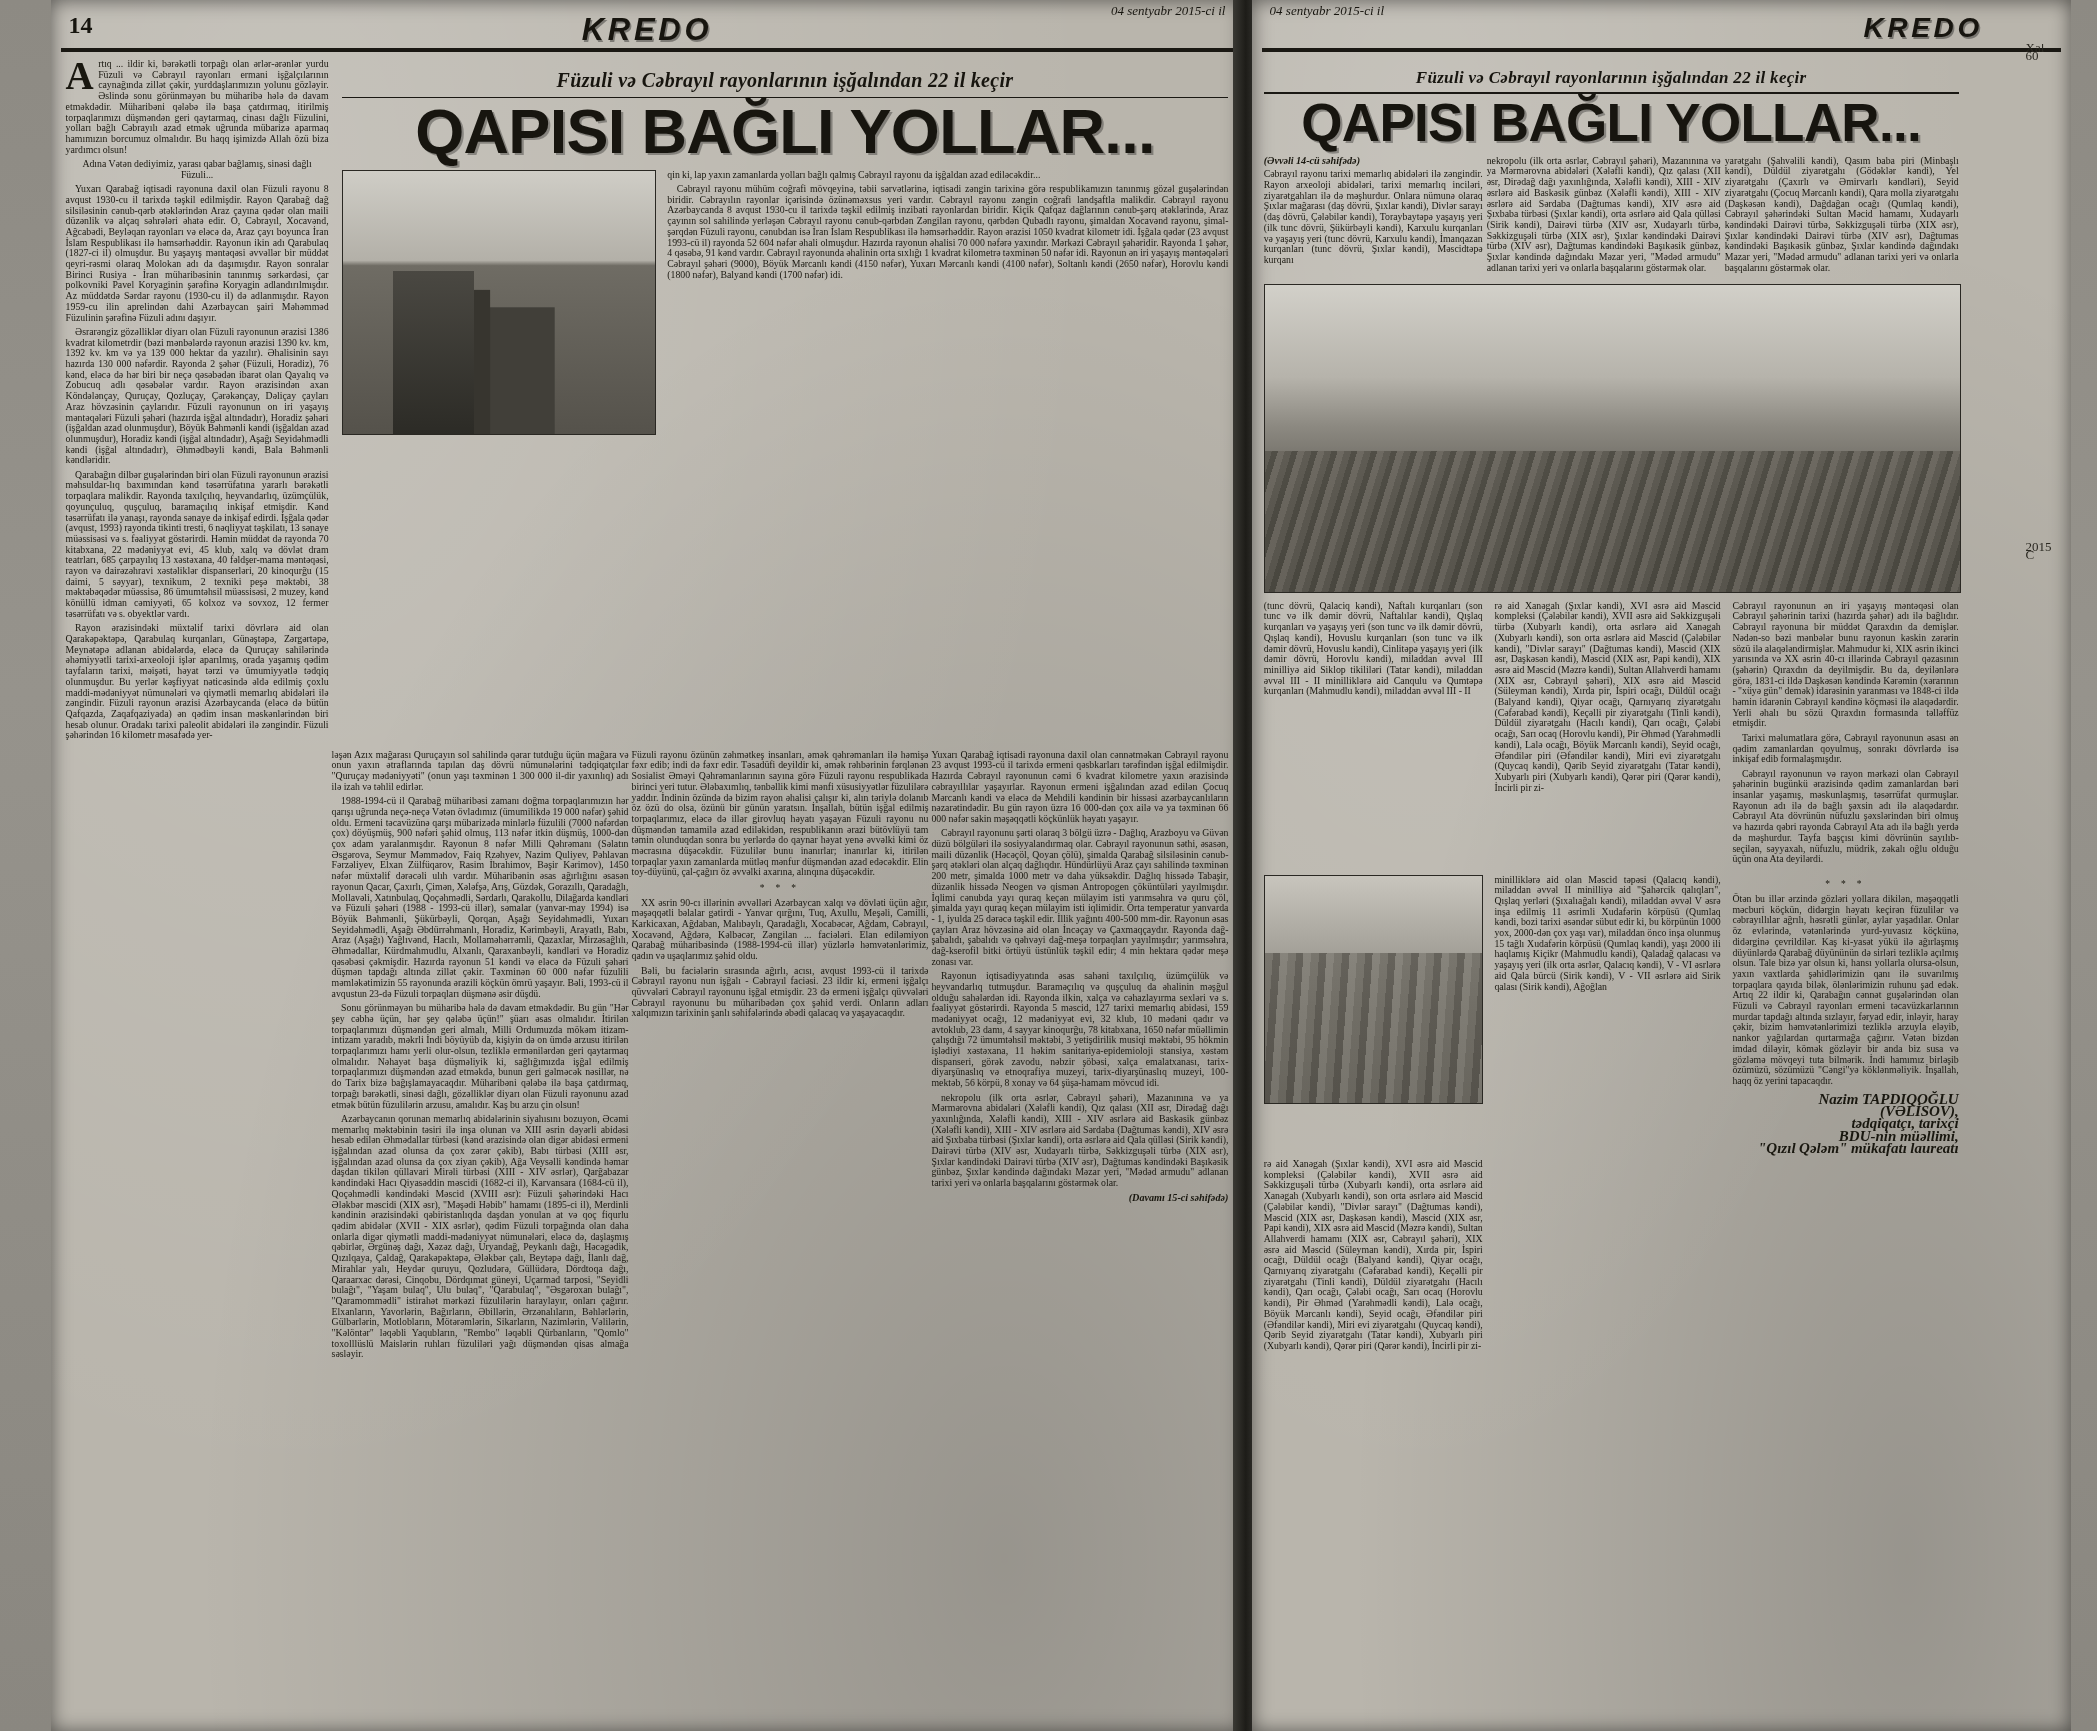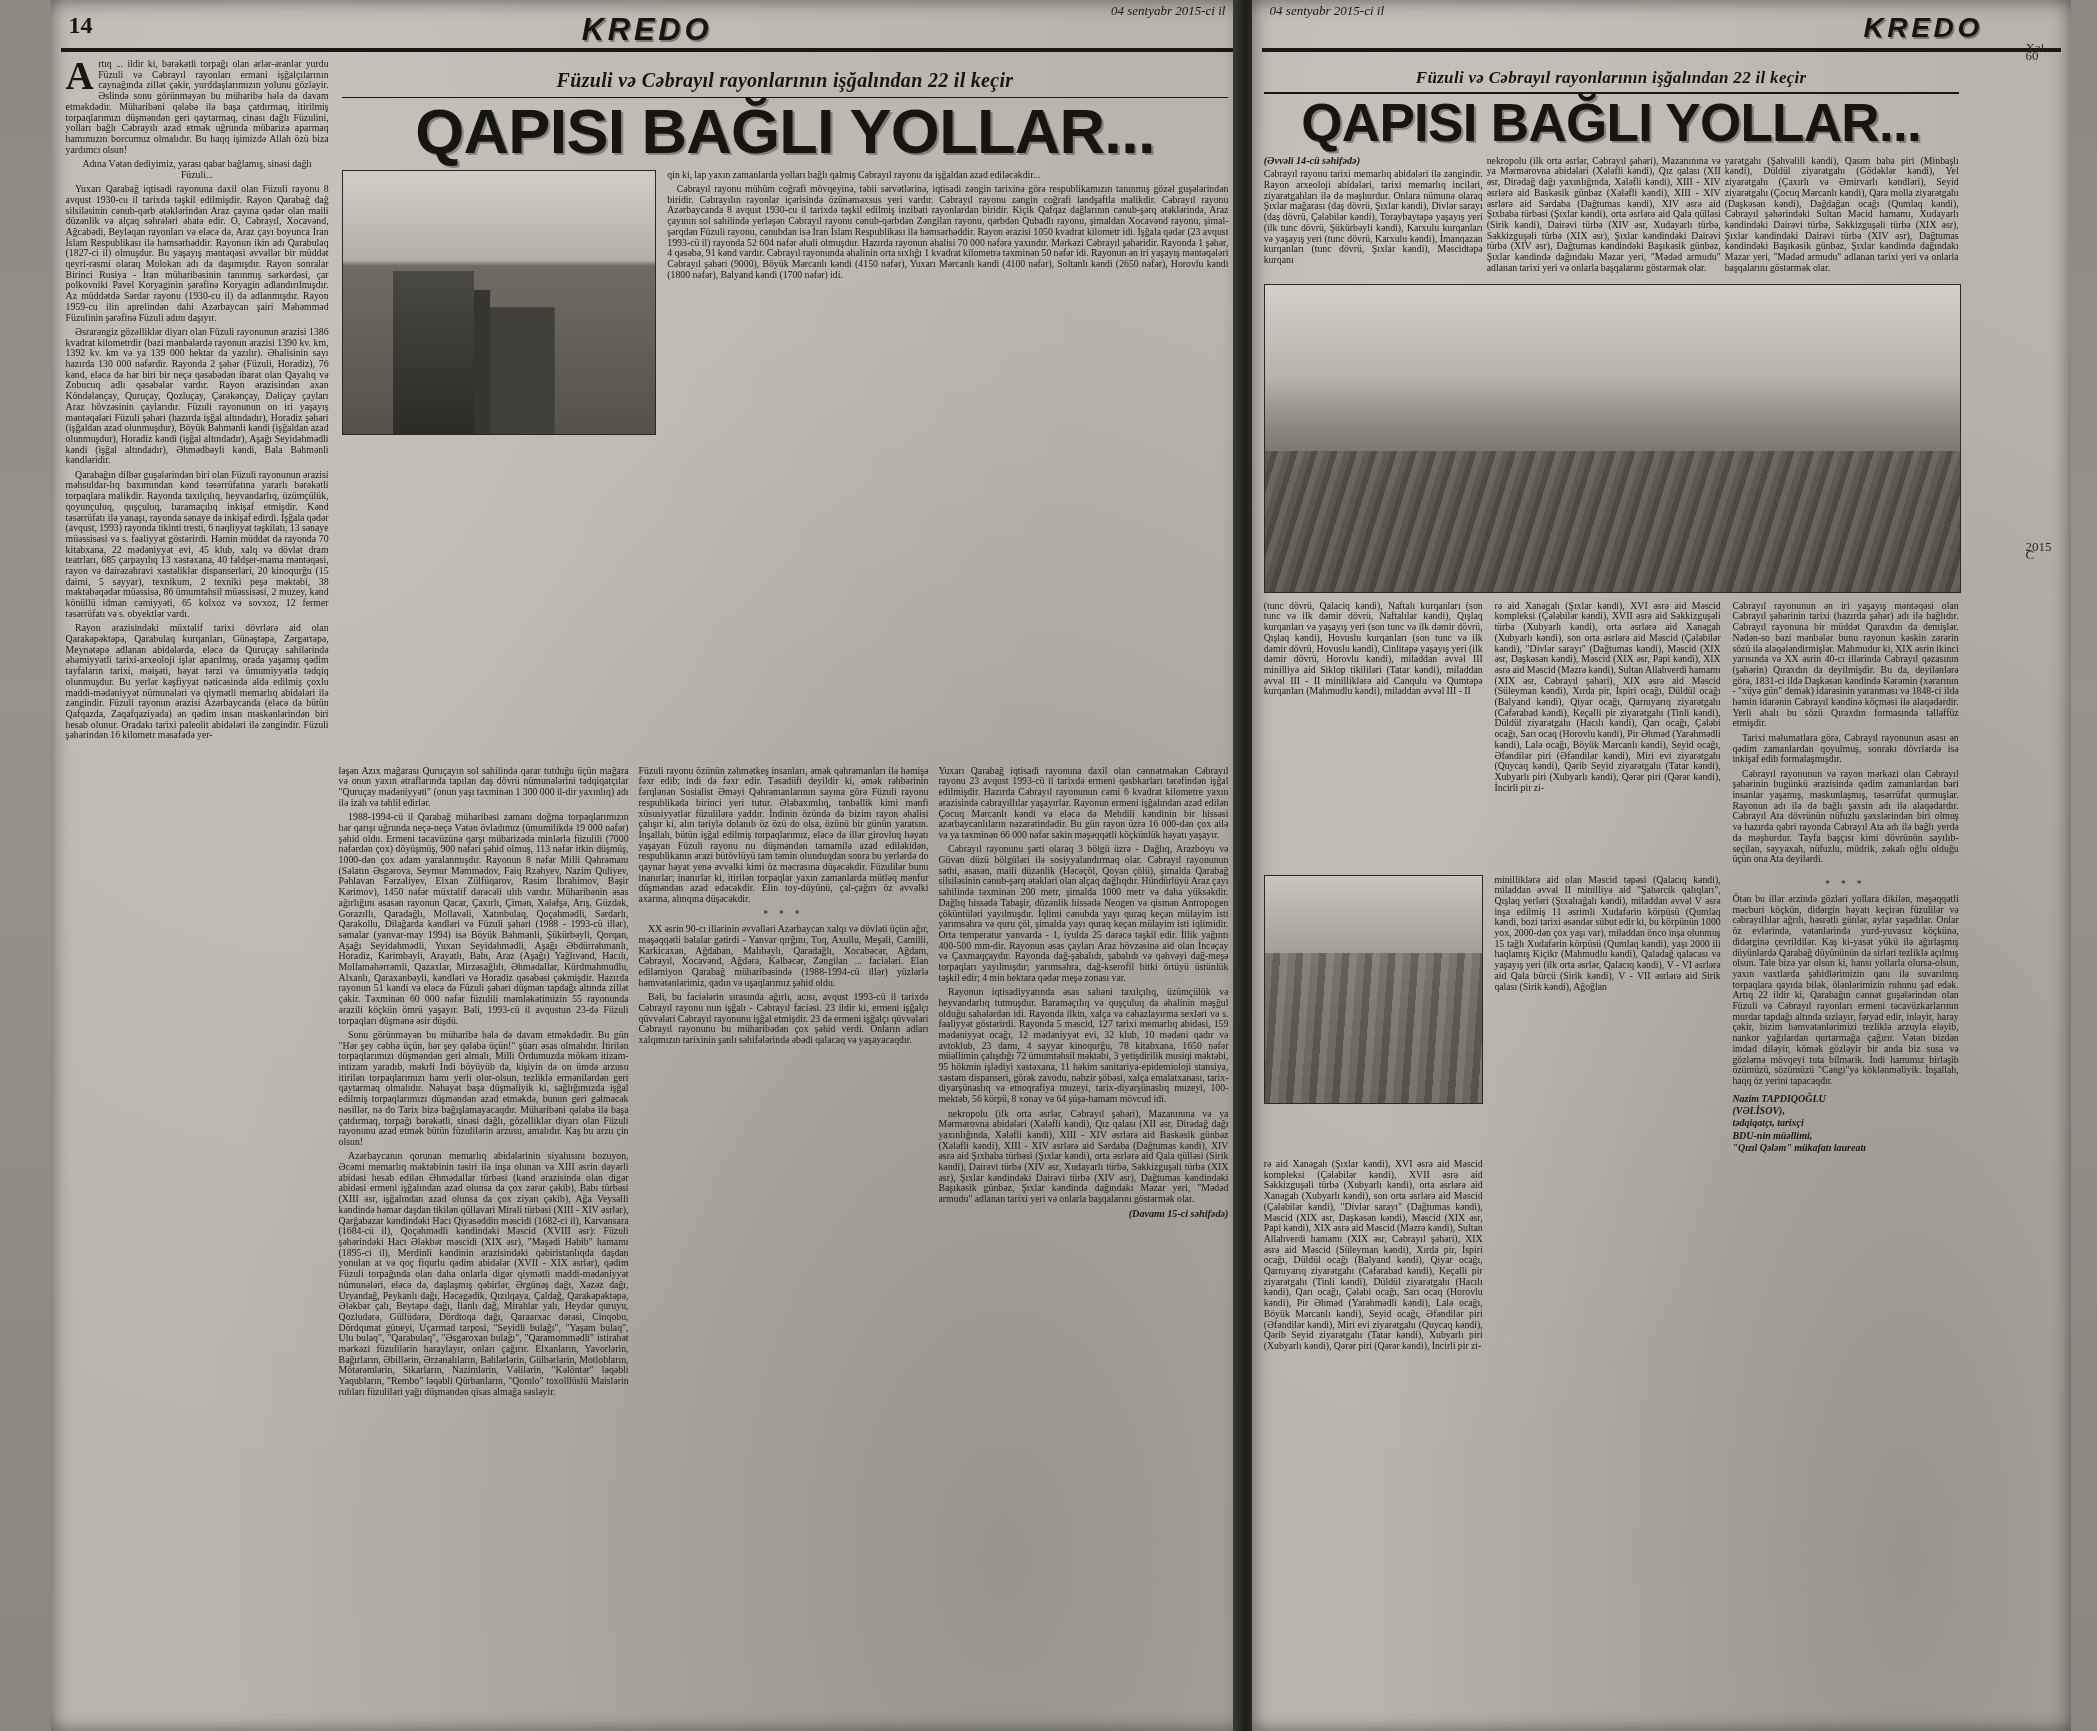--- a/index.html
+++ b/index.html
@@ -59,21 +59,21 @@
   }
   .body-col p{margin:0 0 3.7px;text-indent:9.5px;}
   .body-col p.noind{text-indent:0;}
   .center{text-align:center;}
   .stars{text-align:center;letter-spacing:4.4px;margin:4.4px 0;font-size:9.5px;}
   .dropcap::first-letter{
     float:left;font-size:39px;line-height:32px;font-weight:bold;
     padding:1.5px 4.4px 0 0;font-family:"Liberation Serif",serif;
   }
   .cont{font-style:italic;font-weight:bold;text-align:right;font-size:10.2px;margin-top:4.4px;}
-  .sig{font-style:italic;font-size:10px;line-height:12.4px;margin-top:5.9px;font-weight:bold;}
+  .sig{text-align:right;font-style:italic;font-size:15px;line-height:12.4px;margin-top:5.9px;font-weight:bold;}
   .sub-note{font-style:italic;font-weight:bold;font-size:10.2px;margin-bottom:2.9px;}
 
   
   .photo{
     position:relative;overflow:hidden;border:0.7px solid #2a2823;
     background:#6d6a63;
   }
   .ph1{
     background:
       linear-gradient(180deg,#cfcdc6 0%,#b3b0a8 34%,#6f6c64 36%,#55524b 100%);
@@ -147,21 +147,21 @@
               <div class="photo ph1" style="height:263px;"></div>
             </div>
             <div class="col body-col" style="flex:1;">
               <p class="noind">qin ki, lap yaxın zamanlarda yolları bağlı qalmış Cəbrayıl rayonu da işğaldan azad ediləcəkdir...</p>
               <p>Cəbrayıl rayonu mühüm coğrafi mövqeyinə, təbii sərvətlərinə, iqtisadi zəngin tarixinə görə respublikamızın tanınmış gözəl guşələrindən biridir. Cəbrayılın rayonlar içərisində özünəməxsus yeri vardır. Cəbrayıl rayonu zəngin coğrafi landşaftla malikdir. Cəbrayıl rayonu Azərbaycanda 8 avqust 1930-cu il tarixdə təşkil edilmiş inzibati rayonlardan biridir. Kiçik Qafqaz dağlarının cənub-şərq ətəklərində, Araz çayının sol sahilində yerləşən Cəbrayıl rayonu cənub-qərbdən Zəngilan rayonu, qərbdən Qubadlı rayonu, şimaldan Xocavənd rayonu, şimal-şərqdən Füzuli rayonu, cənubdan isə İran İslam Respublikası ilə həmsərhəddir. Rayon ərazisi 1050 kvadrat kilometr idi. İşğala qədər (23 avqust 1993-cü il) rayonda 52 604 nəfər əhali olmuşdur. Hazırda rayonun əhalisi 70 000 nəfərə yaxındır. Mərkəzi Cəbrayıl şəhəridir. Rayonda 1 şəhər, 4 qəsəbə, 91 kənd vardır. Cəbrayıl rayonunda əhalinin orta sıxlığı 1 kvadrat kilometrə təxminən 50 nəfər idi. Rayonun ən iri yaşayış məntəqələri Cəbrayıl şəhəri (9000), Böyük Mərcanlı kəndi (4150 nəfər), Yuxarı Mərcanlı kəndi (4100 nəfər), Soltanlı kəndi (2650 nəfər), Horovlu kəndi (1800 nəfər), Balyand kəndi (1700 nəfər) idi.</p>
             </div>
           </div>
         </div>
       </div>
 
-      <div class="cols" style="gap:10px;margin-top:21px;">
+      <div class="cols" style="gap:3px;margin-top:5px;">
         <div class="col body-col" style="flex:0 0 263px;">
           <p class="noind"></p>
         </div>
         <div class="col body-col">
           <p class="noind">ləşən Azıx mağarası Quruçayın sol sahilində qərar tutduğu üçün mağara və onun yaxın ətraflarında tapılan daş dövrü nümunələrini tədqiqatçılar "Quruçay mədəniyyəti" (onun yaşı təxminən 1 300 000 il-dir yaxınlıq) adı ilə izah və təhlil edirlər.</p>
           <p>1988-1994-cü il Qarabağ müharibəsi zamanı doğma torpaqlarımızın hər qarışı uğrunda neçə-neçə Vətən övladımız (ümumilikdə 19 000 nəfər) şəhid oldu. Ermeni təcavüzünə qarşı mübarizədə minlərlə füzulili (7000 nəfərdən çox) döyüşmüş, 900 nəfəri şəhid olmuş, 113 nəfər itkin düşmüş, 1000-dən çox adam yaralanmışdır. Rayonun 8 nəfər Milli Qəhrəmanı (Səlatın Əsgərova, Seymur Məmmədov, Faiq Rzəhyev, Nazim Quliyev, Pəhlavan Fərzəliyev, Elxan Zülfüqarov, Rasim İbrahimov, Bəşir Kərimov), 1450 nəfər müxtəlif dərəcəli ulıh vardır. Müharibənin əsas ağırlığını əsasən rayonun Qacar, Çaxırlı, Çimən, Xələfşə, Arış, Güzdək, Gorazıllı, Qaradağlı, Mollavəli, Xatınbulaq, Qoçəhmədli, Sərdarlı, Qarakollu, Dilağarda kəndləri və Füzuli şəhəri (1988 - 1993-cü illər), səmalar (yanvar-may 1994) isə Böyük Bəhmənli, Şükürbəyli, Qorqan, Aşağı Seyidəhmədli, Yuxarı Seyidəhmədli, Aşağı Əbdürrəhmanlı, Horadiz, Kərimbəyli, Arayatlı, Babı, Araz (Aşağı) Yağlıvənd, Hacılı, Mollaməhərrəmli, Qazaxlar, Mirzəsağlılı, Əhmədallar, Kürdmahmudlu, Alxanlı, Qaraxanbəyli, kəndləri və Horadiz qəsəbəsi çəkmişdir. Hazırda rayonun 51 kəndi və eləcə də Füzuli şəhəri düşmən tapdağı altında zillət çəkir. Təxminən 60 000 nəfər füzulili məmləkətimizin 55 rayonunda ərazili köçkün ömrü yaşayır. Bəli, 1993-cü il avqustun 23-də Füzuli torpaqları düşmənə əsir düşdü.</p>
           <p>Sonu görünməyən bu müharibə hələ də davam etməkdədir. Bu gün "Hər şey cəbhə üçün, hər şey qələbə üçün!" şüarı əsas olmalıdır. İtirilən torpaqlarımızı düşməndən geri almalı, Milli Ordumuzda mökəm itizam-intizam yaradıb, məkrli İndi böyüyüb da, kişiyin də on ümdə arzusu itirilən torpaqlarımızı hamı yerli olur-olsun, tezliklə ermənilərdən geri qaytarmaq olmalıdır. Nəhayət başa düşməliyik ki, sağlığımızda işğal edilmiş torpaqlarımızı düşməndən azad etməkdə, bunun geri gəlməcək nəsillər, nə do Tarix bizə bağışlamayacaqdır. Müharibəni qələbə ilə başa çatdırmaq, torpağı bərəkətli, sinəsi dağlı, gözəlliklər diyarı olan Füzuli rayonunu azad etmək bütün füzulilərin arzusu, amalıdır. Kaş bu arzu çin olsun!</p>
           <p>Azərbaycanın qorunan memarlıq abidələrinin siyahısını bozuyon, Əcəmi memarlıq məktəbinin təsiri ilə inşa olunan və XIII əsrin dəyərli abidəsi hesab edilən Əhmədallar türbəsi (kənd ərazisində olan digər abidəsi ermeni işğalından azad olunsa da çox zərər çəkib), Babı türbəsi (XIII əsr, işğalından azad olunsa da çox ziyan çəkib), Ağa Veysəlli kəndində həmar daşdan tikilən qüllavari Mirəli türbəsi (XIII - XIV əsrlər), Qarğabazar kəndindəki Hacı Qiyasəddin məscidi (1682-ci il), Karvansara (1684-cü il), Qoçəhmədli kəndindəki Məscid (XVIII əsr): Füzuli şəhərindəki Hacı Ələkbər məscidi (XIX əsr), "Məşədi Həbib" hamamı (1895-ci il), Merdinli kəndinin ərazisindəki qəbiristanlıqda daşdan yonulan at və qoç fiqurlu qədim abidələr (XVII - XIX əsrlər), qədim Füzuli torpağında olan daha onlarla digər qiymətli maddi-mədəniyyət nümunələri, eləcə də, daşlaşmış qəbirlər, Ərgünəş dağı, Xəzəz dağı, Uryandağ, Peykanlı dağı, Həcəgədik, Qızılqaya, Çaldağ, Qarakəpəktəpə, Ələkbər çalı, Beytəpə dağı, İlanlı dağ, Mirahlar yalı, Heydər quruyu, Qozludərə, Güllüdərə, Dördtoqa dağı, Qaraarxac dərəsi, Cinqobu, Dördqımat güneyi, Uçarmad tarposi, "Seyidli bulağı", "Yaşam bulaq", Ulu bulaq", "Qarabulaq", "Əsgəroxan bulağı", "Qaramommədli" istirahət mərkəzi füzulilərin haraylayır, onları çağırır. Elxanların, Yavorlərin, Bağırların, Əbillərin, Ərzənalıların, Bəhlərlərin, Gülbərlərin, Motlobların, Mötərəmlərin, Sikarların, Nazimlərin, Vəlilərin, "Kəlöntər" ləqəbli Yaqubların, "Rembo" ləqəbli Qürbanların, "Qomlo" toxolllüslü Maislərin ruhları füzuliləri yağı düşməndən qisas almağa səsləyir.</p>
         </div>
         <div class="col body-col">

